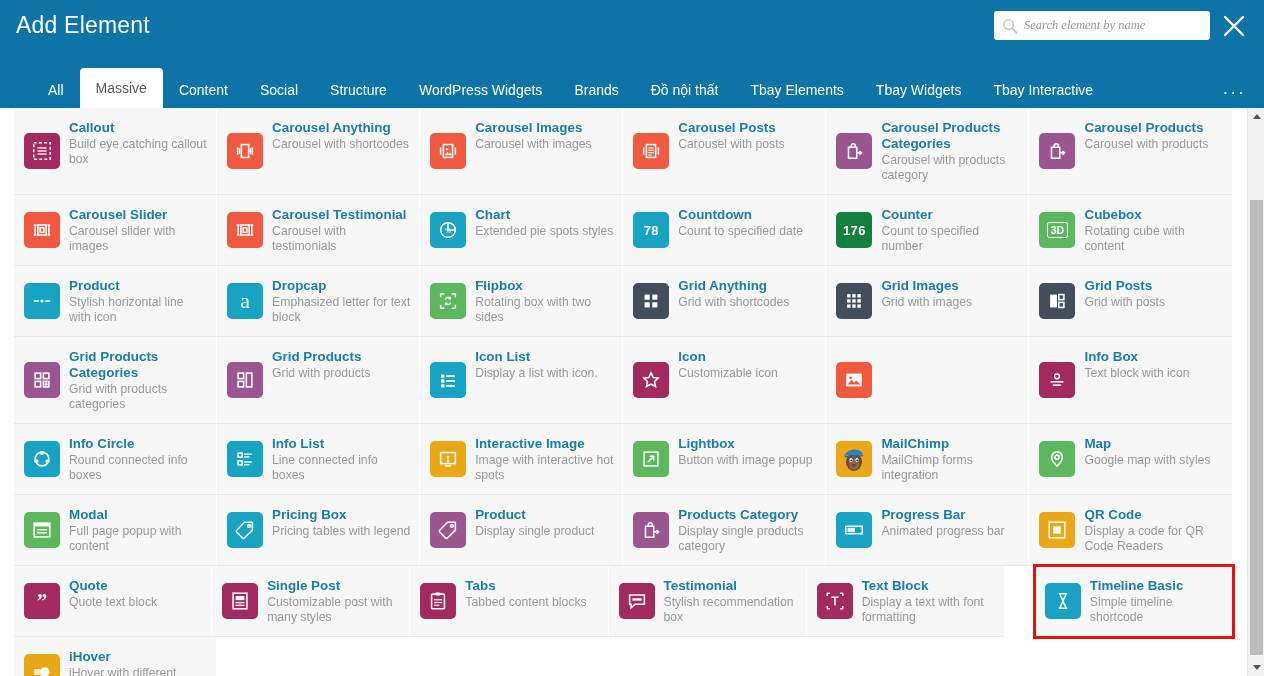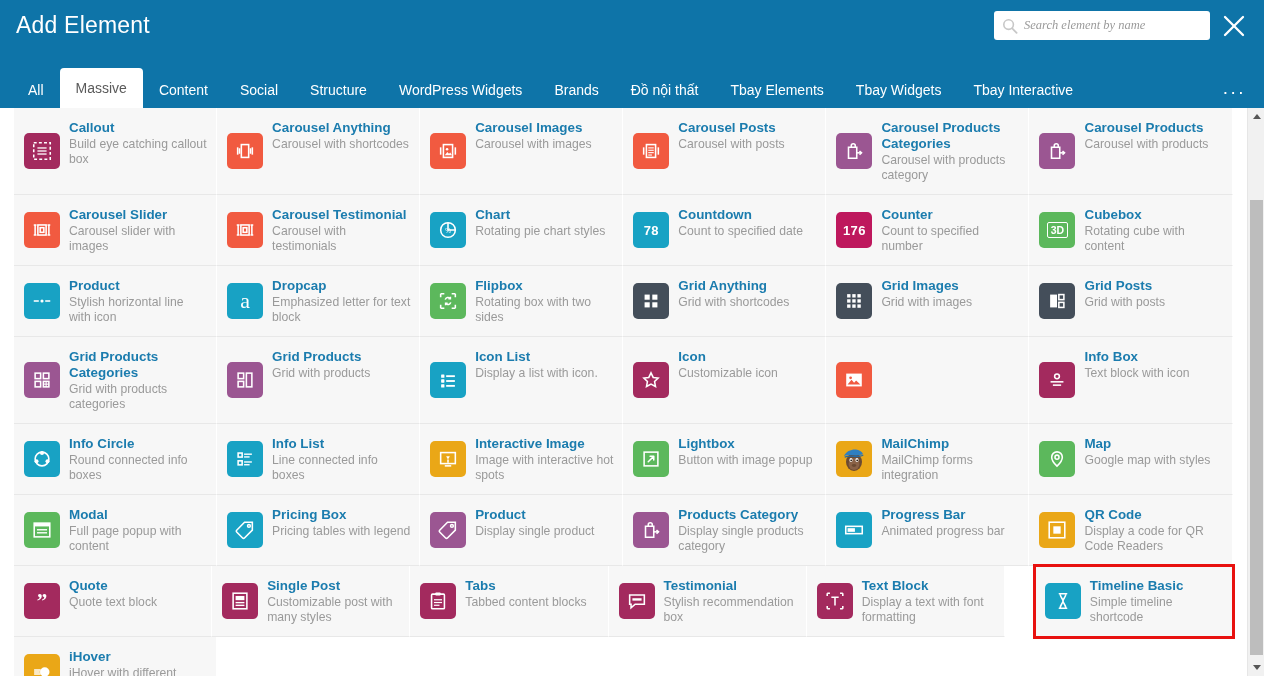--- a/index.html
+++ b/index.html
@@ -54,21 +54,21 @@
   .close-btn svg { display:block; }
 
   
   .tabs {
     position: absolute;
     left: 0; bottom: 0;
     width: 100%;
     height: 46px;
     display: flex;
     align-items: flex-end;
-    padding-left: 12px;
+    padding-left: 32px;
   }
   .tab {
     font-size: 14px;
     color: #ffffff;
     padding: 0 16px;
     height: 35px;
     line-height: 35px;
     cursor: pointer;
     white-space: nowrap;
     font-weight: 400;
@@ -363,34 +363,34 @@
           <div class="card">
             <div class="icon-wrap" style="background: rgb(24, 162, 196);">
               <svg class="ic" width="22" height="22" viewBox="0 0 24 24">
                 <circle cx="12" cy="12" r="8" fill="none" stroke="#fff" stroke-width="1.7"></circle>
                 <path d="M12 4v8h8" fill="none" stroke="#fff" stroke-width="1.7"></path>
                 <text x="12" y="15" text-anchor="middle" font-size="7" fill="#fff" font-family="Liberation Sans">%</text>
               </svg>
             </div>
             <div class="card-text">
               <div class="card-title">Chart</div>
-              <div class="card-desc">Rotating pie chart styles</div>
+              <div class="card-desc">Extended pie spots styles</div>
             </div>
           </div>
           <div class="card">
             <div class="icon-wrap" style="background: rgb(24, 162, 196);">
               <span class="glyph-num">78</span>
             </div>
             <div class="card-text">
               <div class="card-title">Countdown</div>
               <div class="card-desc">Count to specified date</div>
             </div>
           </div>
           <div class="card">
-            <div class="icon-wrap" style="background: #be185d;">
+            <div class="icon-wrap" style="background: #15803d;">
               <span class="glyph-num">176</span>
             </div>
             <div class="card-text">
               <div class="card-title">Counter</div>
               <div class="card-desc">Count to specified number</div>
             </div>
           </div>
           <div class="card">
             <div class="icon-wrap" style="background: rgb(92, 184, 92);">
               <span class="glyph-3d">3D</span>

